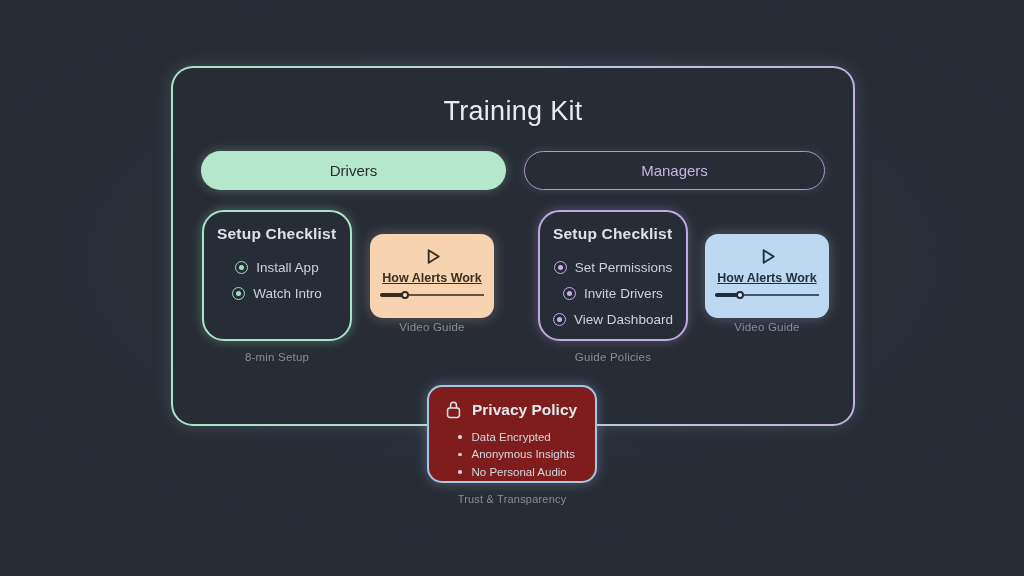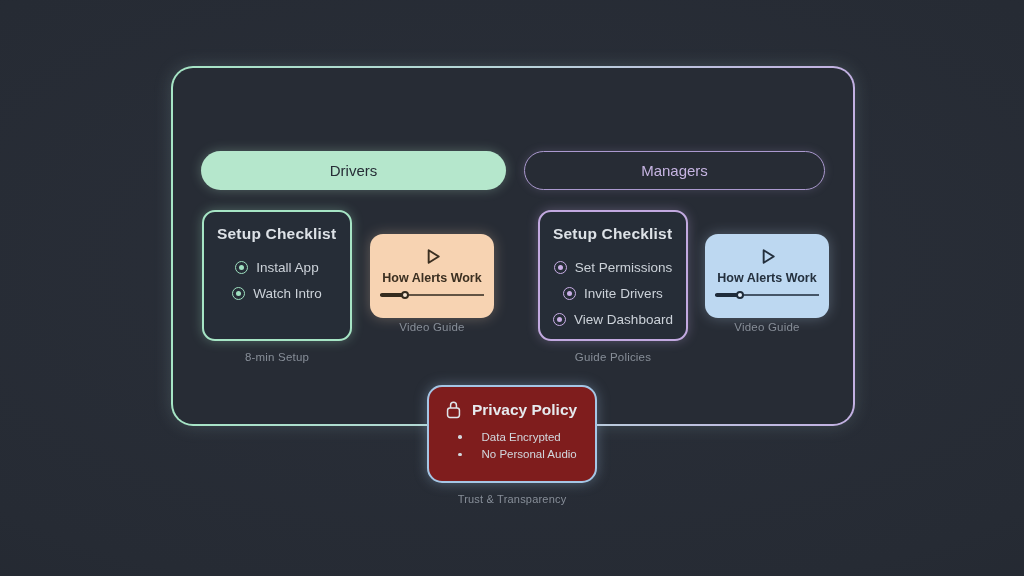--- a/index.html
+++ b/index.html
@@ -59,21 +59,21 @@
     border: 1.5px solid #ab99cf;
     color: #c6b4e2;
     box-shadow: 0 0 10px rgba(171, 153, 207, 0.22);
   }
 
   
   .checklist-card {
     position: absolute;
     top: 142px;
     width: 150px; height: 131px;
-    border-radius: 13px;
+    border-radius: 22px;
     background: #262d37;
     padding: 13px 13px 0 13px;
   }
   .checklist-drivers {
     left: 29px;
     border: 2px solid #a6e5c5;
     box-shadow: 0 0 12px rgba(166, 229, 197, 0.32);
   }
   .checklist-managers {
     left: 365px;
@@ -118,20 +118,21 @@
   .video-card {
     position: absolute;
     top: 166px;
     width: 124px; height: 84px;
     border-radius: 13px;
     padding: 11px 10px 0 10px;
     display: flex;
     flex-direction: column;
     align-items: center;
     cursor: pointer;
+    text-decoration: underline;
   }
   .video-orange {
     left: 197px;
     background: #f7d3b2;
     color: #3b2f21;
     box-shadow: 0 0 14px rgba(247, 211, 178, 0.30);
   }
   .video-blue {
     left: 532px;
     background: #bdd8f1;
@@ -209,21 +210,21 @@
   }
   .privacy-title {
     font-size: 15.5px;
     font-weight: 600;
     color: #e6eaee;
     white-space: nowrap;
   }
   .privacy-item {
     display: flex;
     align-items: center;
-    gap: 20px;
+    gap: 10px;
     height: 17.5px;
     font-size: 11.5px;
     color: #d2d8de;
     padding-left: 14px;
     white-space: nowrap;
   }
   .bullet-dot {
     width: 3.5px; height: 3.5px;
     border-radius: 50%;
     background: #d2d8de;
@@ -233,20 +234,21 @@
     left: 427px; width: 170px; top: 493px;
     z-index: 5;
     font-size: 11px;
   }
 </style>
 </head>
 <body>
 
 <div class="panel">
 
+  <div class="panel-title">Training Kit</div>
 
   <div class="pill pill-drivers">
     <span>Drivers</span>
   </div>
   <div class="pill pill-managers">
     <span>Managers</span>
   </div>
 
   <div class="checklist-card checklist-drivers">
     <div class="checklist-title">Setup Checklist</div>
@@ -314,16 +316,20 @@
       <path d="M8.3 11 V7.6 a3.7 3.7 0 0 1 7.4 0 V11" fill="none" stroke="#dfe5ea" stroke-width="1.9"></path>
     </svg>
     <span class="privacy-title">Privacy Policy</span>
   </div>
   <div class="privacy-item">
     <span class="bullet-dot"></span>
     <span>Data Encrypted</span>
   </div>
   <div class="privacy-item">
     <span class="bullet-dot"></span>
+    <span>Anonymous Insights</span>
+  </div>
+  <div class="privacy-item">
+    <span class="bullet-dot"></span>
     <span>No Personal Audio</span>
   </div>
 </div>
 <div class="caption cap-privacy">Trust &amp; Transparency</div>
 
 </body></html>

